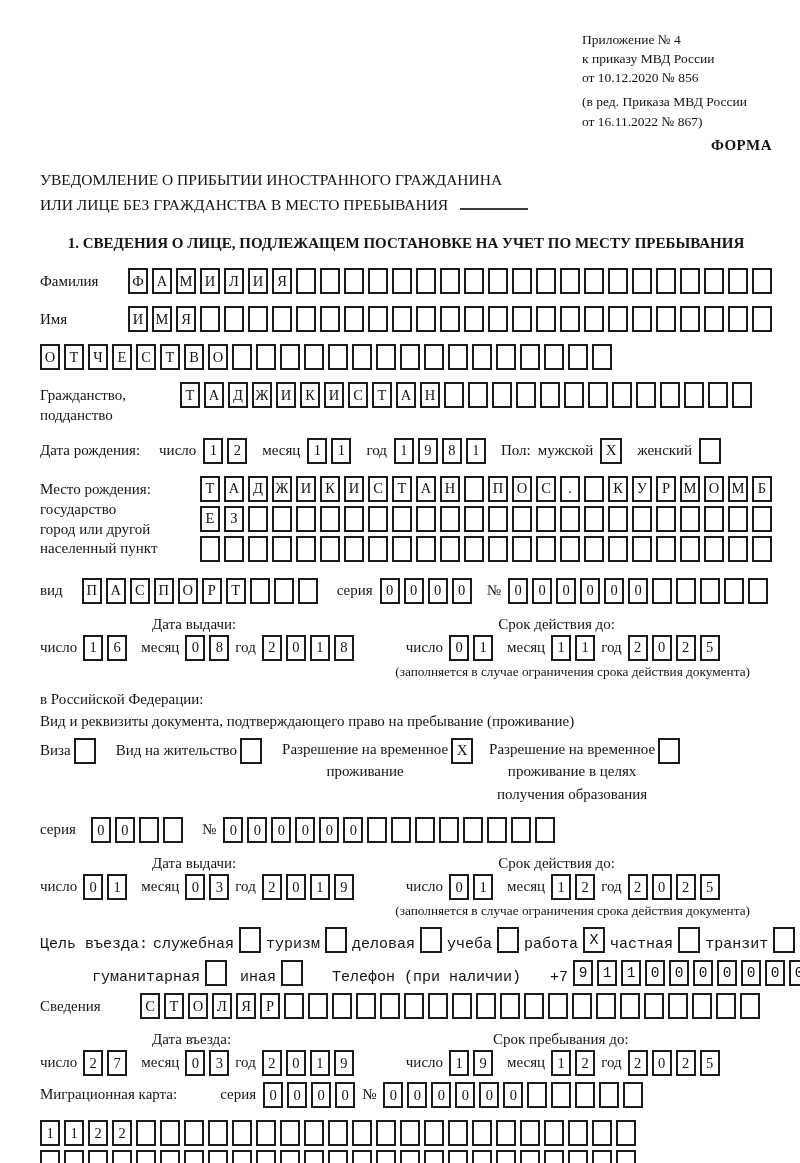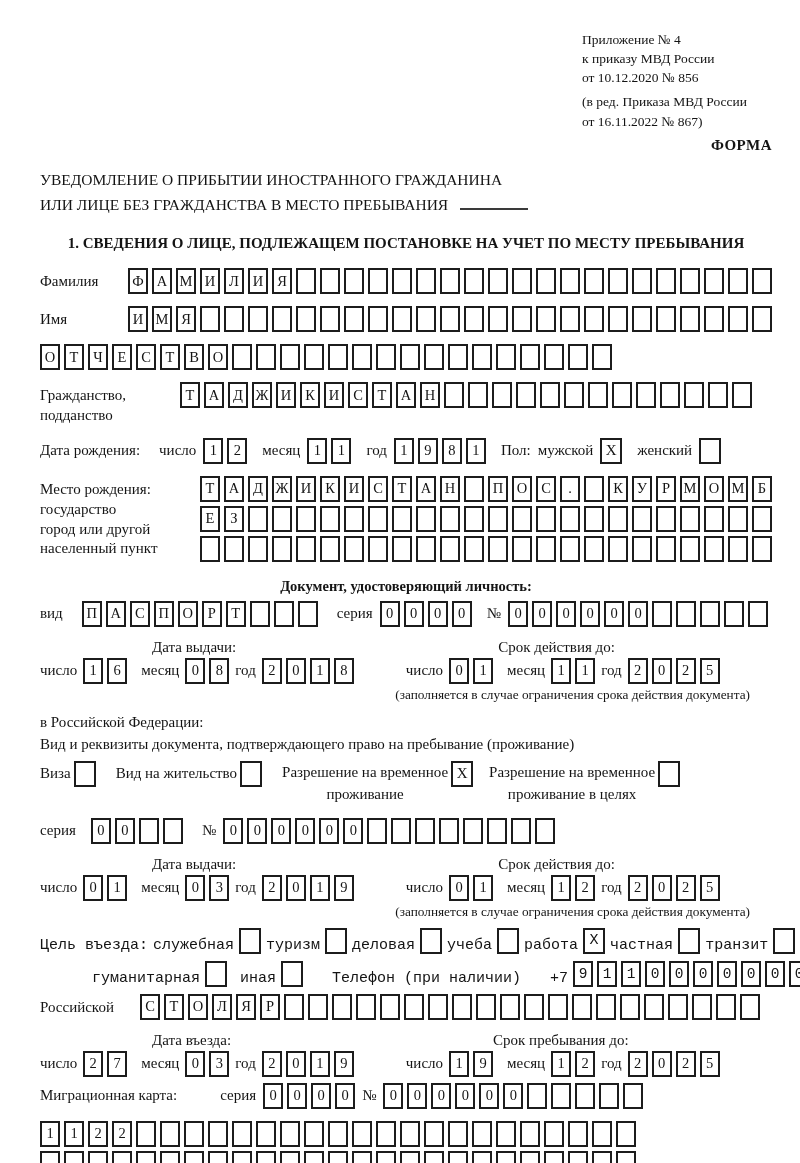--- a/index.html
+++ b/index.html
@@ -325,21 +325,20 @@
           <span class="cell"></span>
           <span class="cell"></span>
           <span class="cell"></span>
           <span class="cell"></span>
           <span class="cell"></span>
           <span class="cell"></span>
         </div>
     </div>
   </div>
 
-  <div class="doc-heading">Документ, удостоверяющий личность:</div>
 
   <div class="frow inline">
     <span class="ilbl">вид</span>
     <div class="cells ml12">
         <span class="cell">П</span>
         <span class="cell">А</span>
         <span class="cell">С</span>
         <span class="cell">П</span>
         <span class="cell">О</span>
         <span class="cell">Р</span>
@@ -433,20 +432,21 @@
       <div class="plines">
         <div>Разрешение на временное</div>
         <div>проживание</div>
       </div>
       <span class="checkbox">X</span>
     </div>
     <div class="pitem ml16">
       <div class="plines">
         <div>Разрешение на временное</div>
         <div>проживание в целях</div>
+        <div>получения образования</div>
       </div>
       <span class="checkbox"></span>
     </div>
   </div>
 
   <div class="frow inline">
     <span class="ilbl">серия</span>
     <div class="cells ml8">
         <span class="cell">0</span>
         <span class="cell">0</span>
@@ -552,21 +552,21 @@
         <span class="cell">0</span>
         <span class="cell">0</span>
         <span class="cell">0</span>
         <span class="cell">0</span>
         <span class="cell">0</span>
         <span class="cell"></span>
       </div>
   </div>
 
   <div class="frow">
-    <div class="flabel w100">Российской</div>
+    <div class="flabel w100">Сведения</div>
     <div class="cells">
         <span class="cell">С</span>
         <span class="cell">Т</span>
         <span class="cell">О</span>
         <span class="cell">Л</span>
         <span class="cell">Я</span>
         <span class="cell">Р</span>
         <span class="cell"></span>
         <span class="cell"></span>
         <span class="cell"></span>

